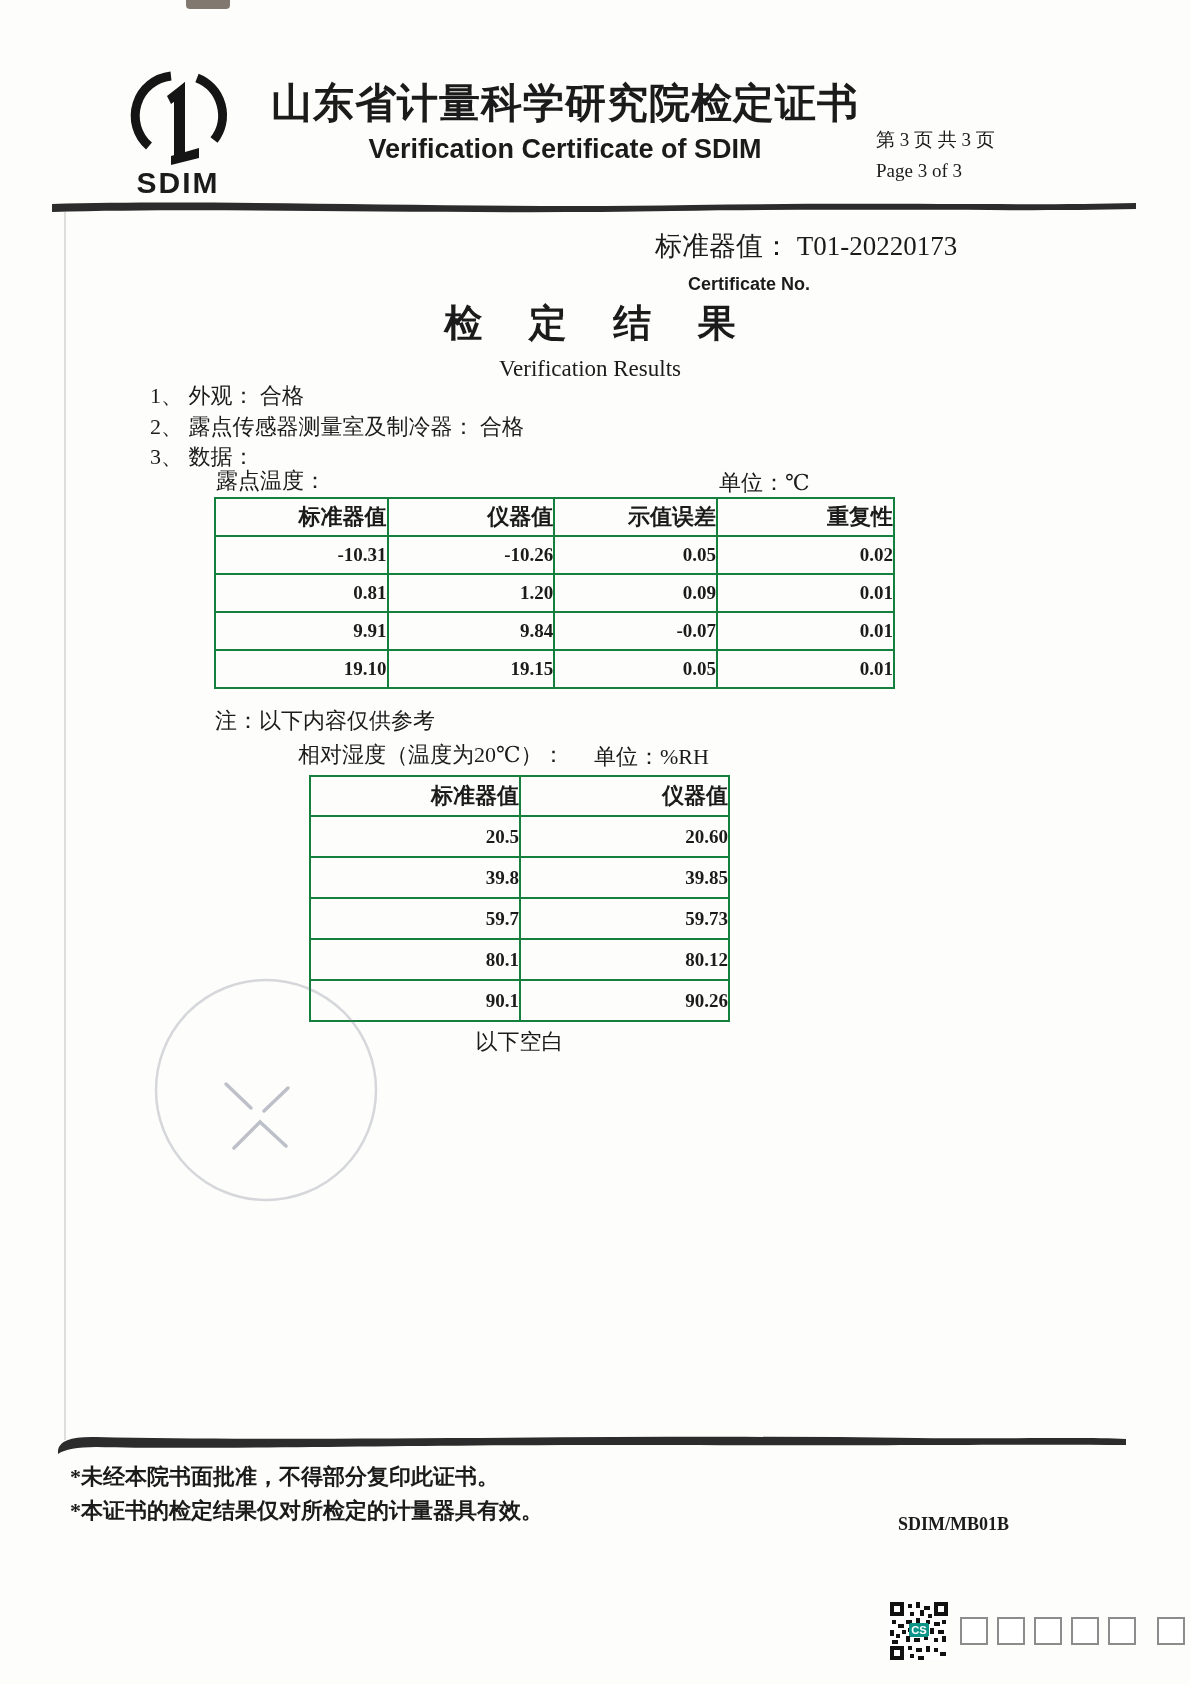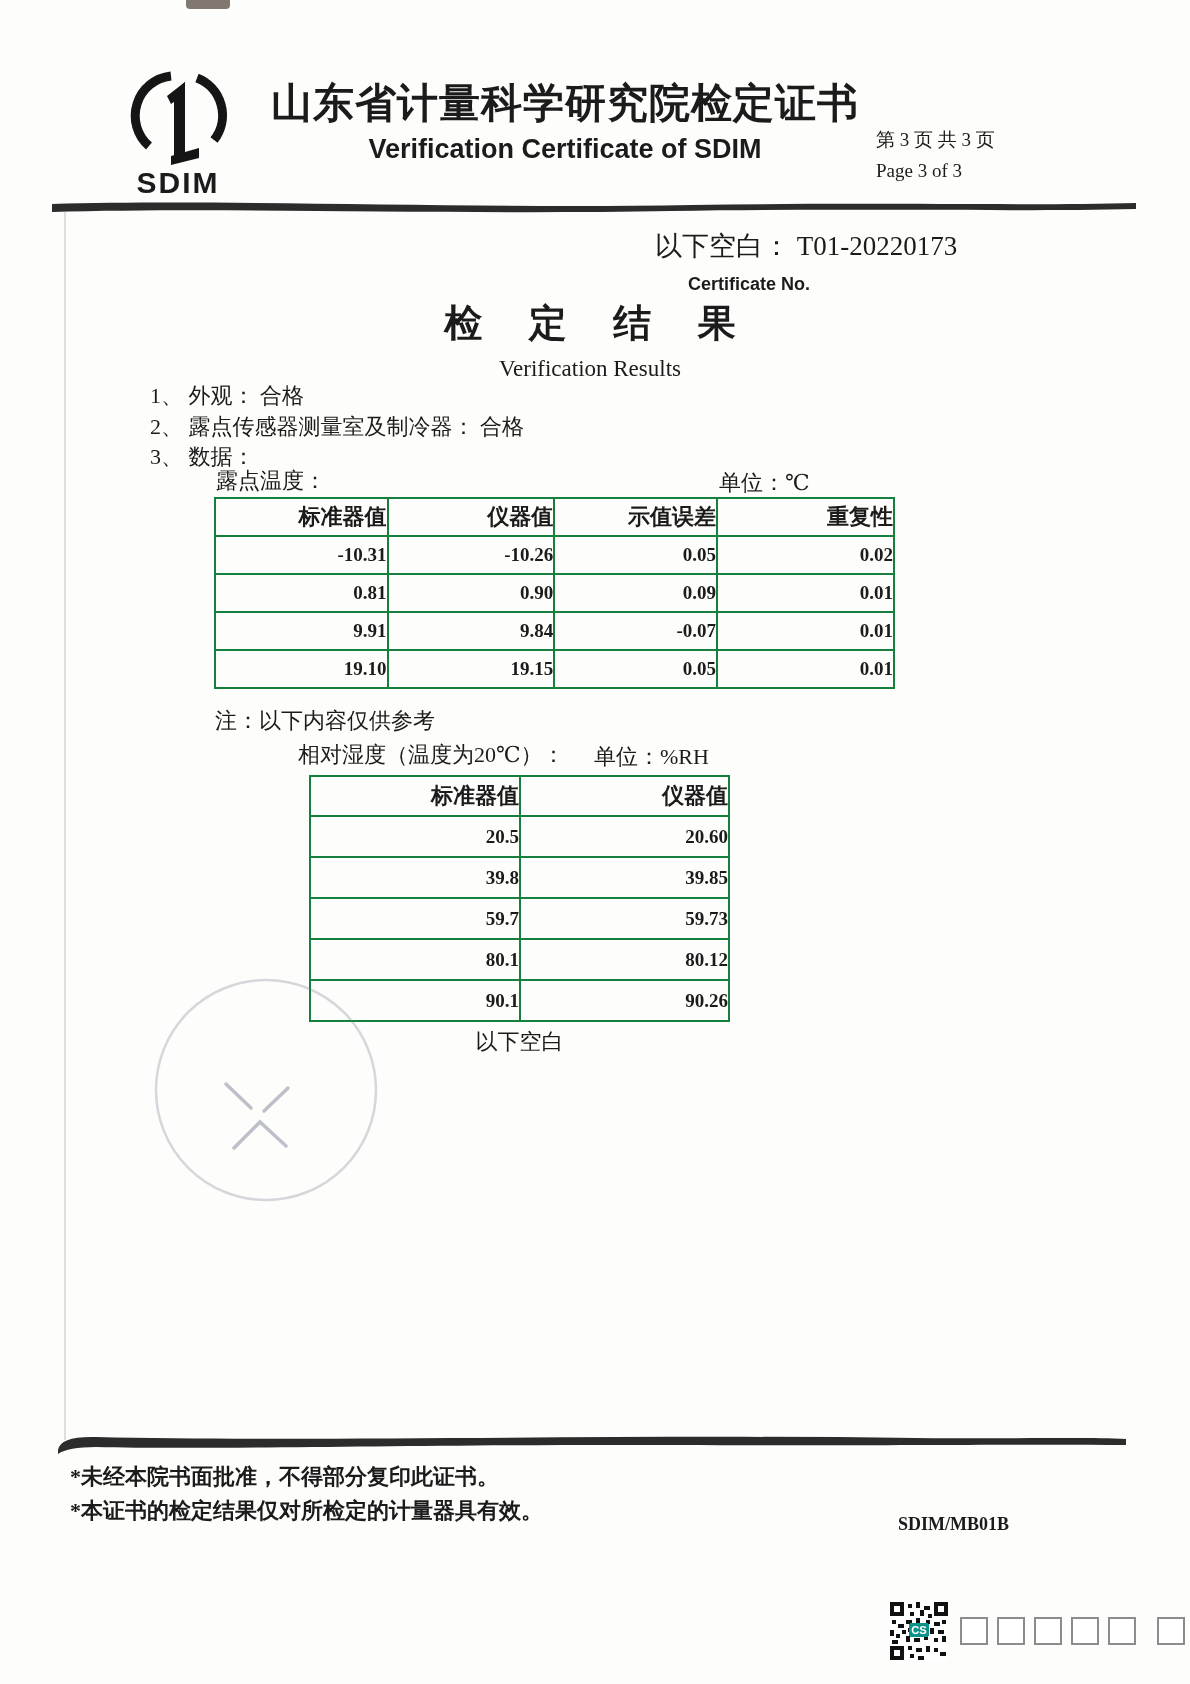--- a/index.html
+++ b/index.html
@@ -106,21 +106,21 @@
     <div>第 3 页  共 3 页</div>
     <div>Page 3   of 3</div>
   </div>
 
   <svg class="rule-top" width="1084" height="18" viewBox="0 0 1084 18">
     <path d="M0,5 C 180,0 420,10 640,6 C 820,3 980,7 1084,4 L 1084,10 C 960,13 800,9 620,12 C 400,16 180,8 0,13 Z" fill="#2c2c2c"></path>
   </svg>
   <div class="left-edge"></div>
 
   <div class="cert-line">
-    <span>以下空白：</span>
+    <span>标准器值：</span>
     <span>T01-20220173</span>
   </div>
   <div class="cert-sub">Certificate No.</div>
 
   <div class="results-title">检 定 结 果</div>
   <div class="results-sub">Verification Results</div>
 
   <div class="items">
     <div class="it">1、 外观： 合格</div>
     <div class="it">2、 露点传感器测量室及制冷器： 合格</div>
@@ -139,21 +139,21 @@
       <th class="c3">重复性</th>
     </tr>
     <tr>
       <td>-10.31</td>
       <td>-10.26</td>
       <td>0.05</td>
       <td>0.02</td>
     </tr>
     <tr>
       <td>0.81</td>
-      <td>0.90</td>
+      <td>1.20</td>
       <td>0.09</td>
       <td>0.01</td>
     </tr>
     <tr>
       <td>9.91</td>
       <td>9.84</td>
       <td>-0.07</td>
       <td>0.01</td>
     </tr>
     <tr>

